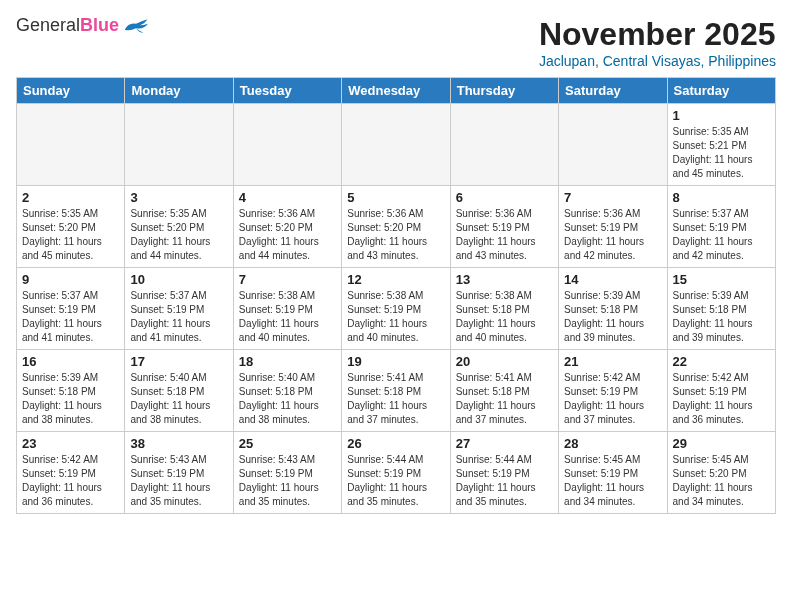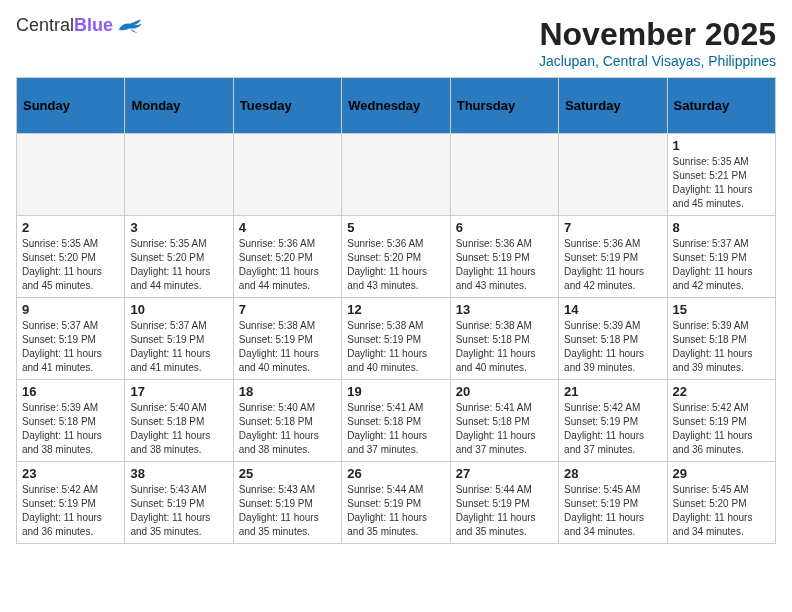--- a/index.html
+++ b/index.html
@@ -20,52 +20,51 @@
       display: flex;
       flex-direction: column;
       align-items: flex-start;
     }
     .logo-text {
       font-size: 18px;
       color: #333;
       font-weight: normal;
       line-height: 1.1;
     }
-    .logo-text span.blue { color: #8b5cf6; font-weight: bold; }
+    .logo-text span.blue { color: #ec4899; font-weight: bold; }
     .logo-bird {
       width: 30px;
       height: 20px;
       margin-left: 2px;
     }
     .logo-row {
       display: flex;
       align-items: center;
     }
     .title-area {
-      text-align: right;
     }
     .month-title {
       font-size: 32px;
       font-weight: bold;
       color: #222;
     }
     .location-title {
       font-size: 14px;
       color: #0369a1;
     }
     .calendar {
       width: 100%;
       border-collapse: collapse;
       table-layout: fixed;
     }
     .calendar th {
       background: #2a7abf;
-      color: #000000;
+      color: #ffffff;
       text-align: left;
-      padding: 20px 6px;
+      padding: 5px 6px;
       font-size: 13px;
       font-weight: bold;
       border: 1px solid #ccc;
     }
     .calendar td {
       border: 1px solid #ccc;
       vertical-align: top;
       padding: 4px 5px;
       font-size: 10px;
       color: #333;
@@ -90,21 +89,21 @@
       height: 90px;
     }
   </style>
 </head>
 <body>
 
 <div class="header-area">
   <div class="logo-area">
     <div class="logo-row">
       <span class="logo-text">
-        <span>Central</span><span class="blue">Blue</span>
+        <span>General</span><span class="blue">Blue</span>
       </span>
       <svg class="logo-bird" viewBox="0 0 40 26" xmlns="http://www.w3.org/2000/svg">
         <path d="M5,18 Q10,8 20,10 Q28,6 35,4 Q32,10 25,12 Q30,12 36,10 Q30,18 20,16 Q12,20 5,18Z" fill="#1a7abf"></path>
         <path d="M20,16 Q25,20 30,22 Q24,22 20,16Z" fill="#1a7abf"></path>
       </svg>
     </div>
   </div>
   <div class="title-area">
     <div class="month-title">November 2025</div>
     <div class="location-title">Jaclupan, Central Visayas, Philippines</div>

